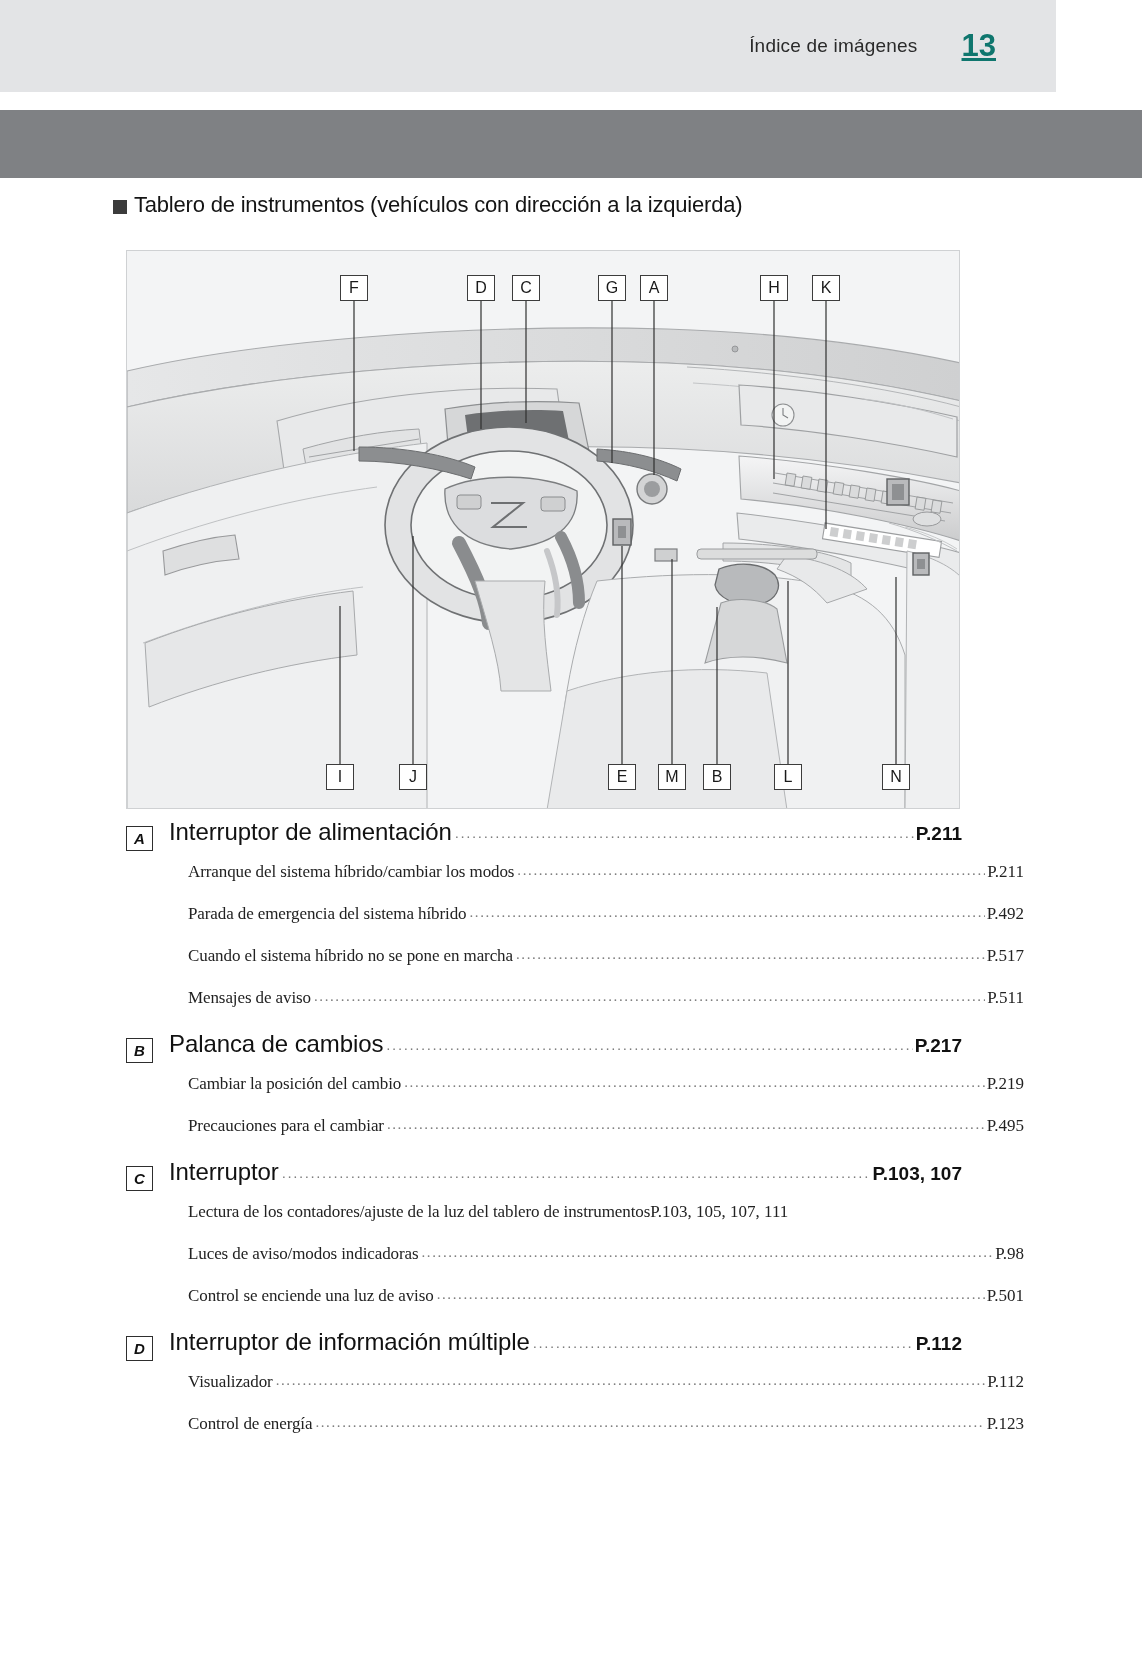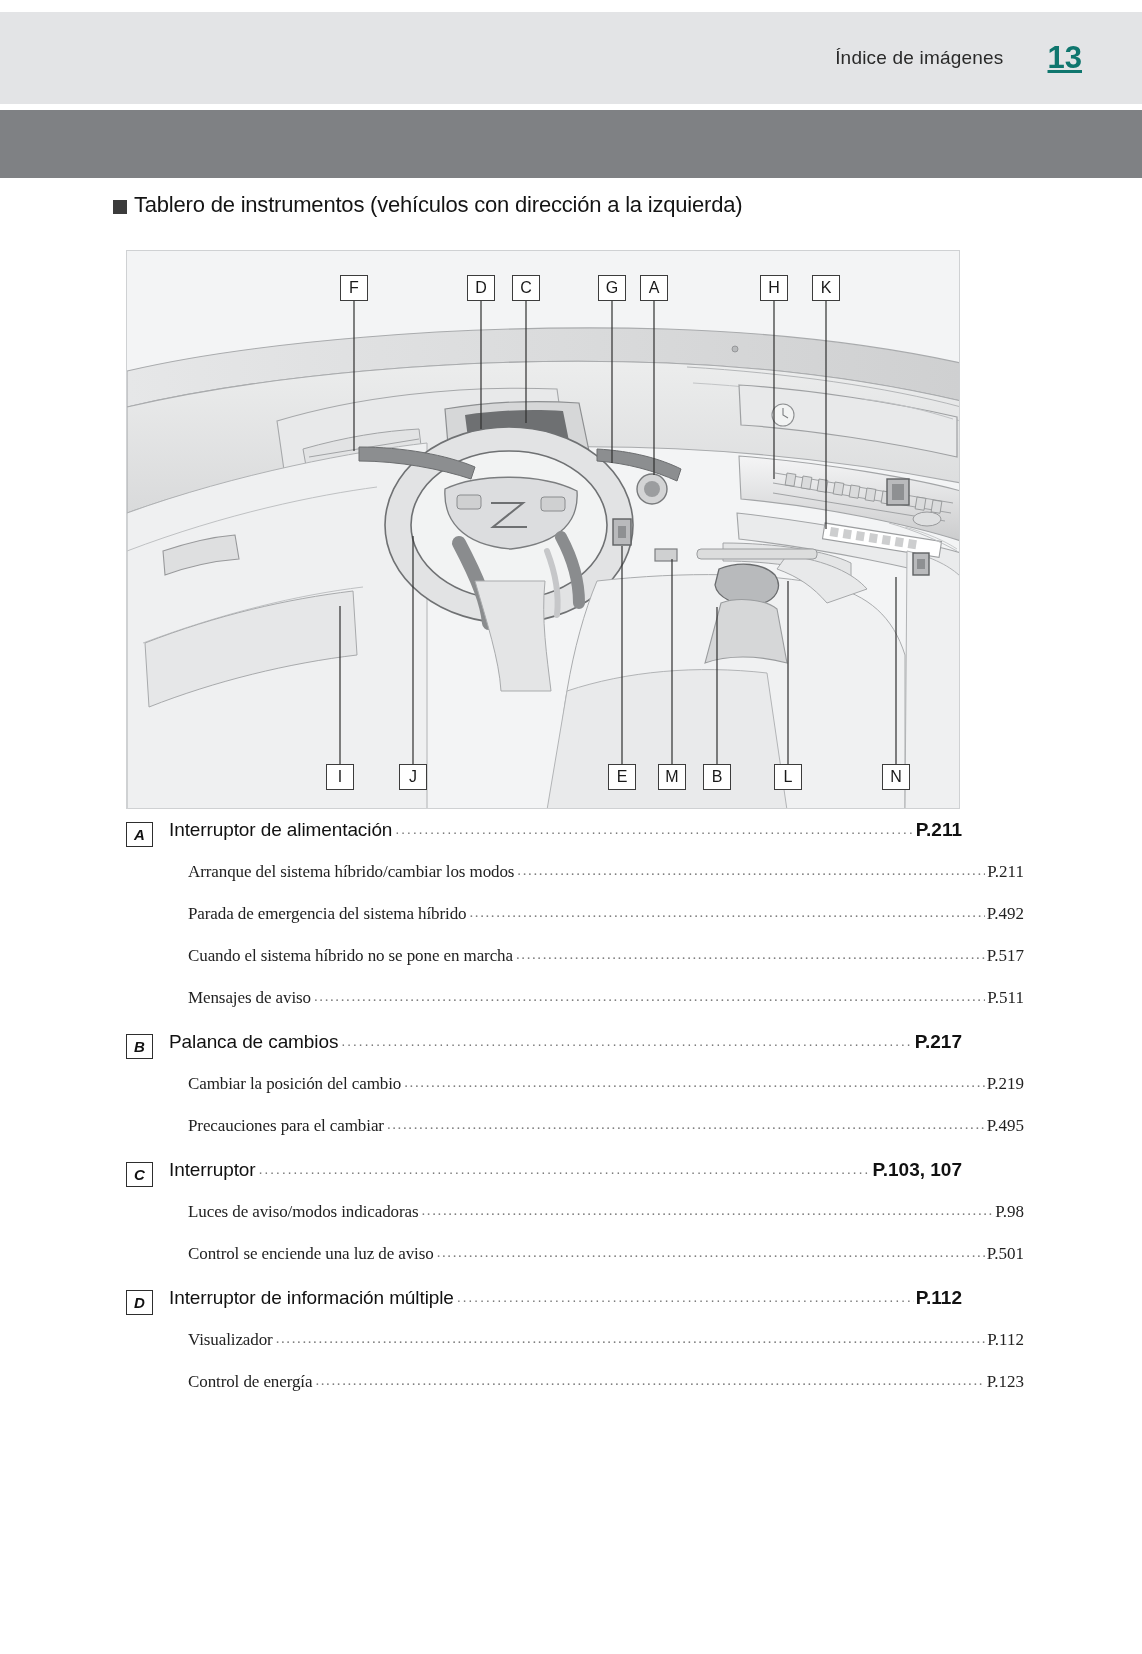--- a/index.html
+++ b/index.html
@@ -13,24 +13,23 @@
     font-family: "Liberation Sans", sans-serif;
     color: #1a1a1a;
     position: relative;
     overflow: hidden;
   }
 
   
   .header-band {
     position: absolute;
     left: 0; top: 0;
-    width: 1142px;
+    width: 1056px;
     height: 92px;
     background: #e3e4e6;
-    margin-top: 12px;
   }
   .header-inner {
     position: absolute;
     right: 0; top: 0;
     height: 92px;
     display: flex;
     align-items: center;
     justify-content: flex-end;
     gap: 44px;
     padding-right: 60px;
@@ -138,21 +137,21 @@
     display: flex;
     align-items: center;
     justify-content: center;
     box-sizing: border-box;
     margin-right: 16px;
     color: #111;
     position: relative;
     top: 4px;
   }
   .label-main {
-    font-size: 19px;
+    font-size: 24px;
     color: #111;
     white-space: nowrap;
     letter-spacing: -0.1px;
   }
   .label-sub {
     font-size: 17px;
     color: #222;
     white-space: nowrap;
     letter-spacing: -0.1px;
   }
@@ -429,20 +428,25 @@
     <span class="dots">..........................................................................................................................................................</span>
     <span class="page-sub">P.495</span>
   </div>
 
   <div class="main-row">
     <span class="badge">C</span>
     <span class="label-main">Interruptor</span>
     <span class="dots">..........................................................................................................................................................</span>
     <span class="page-main">P.103, 107</span>
   </div>
+  <div class="sub-row sub-indent nodots">
+    <span class="label-sub">Lectura de los contadores/ajuste de la luz del tablero de instrumentos</span>
+
+    <span class="page-sub">P.103, 105, 107, 111</span>
+  </div>
   <div class="sub-row sub-indent">
     <span class="label-sub">Luces de aviso/modos indicadoras</span>
     <span class="dots">..........................................................................................................................................................</span>
     <span class="page-sub">P.98</span>
   </div>
   <div class="sub-row sub-indent">
     <span class="label-sub">Control se enciende una luz de aviso</span>
     <span class="dots">..........................................................................................................................................................</span>
     <span class="page-sub">P.501</span>
   </div>

